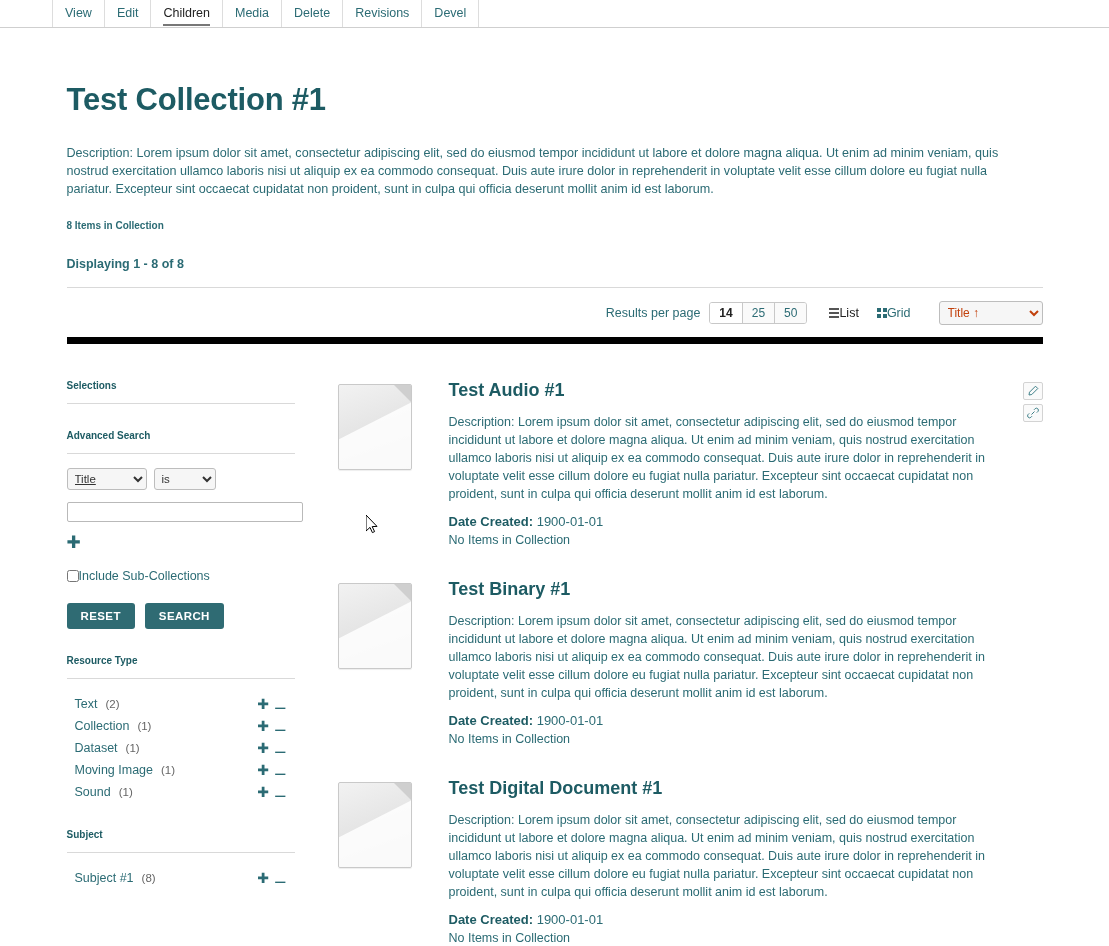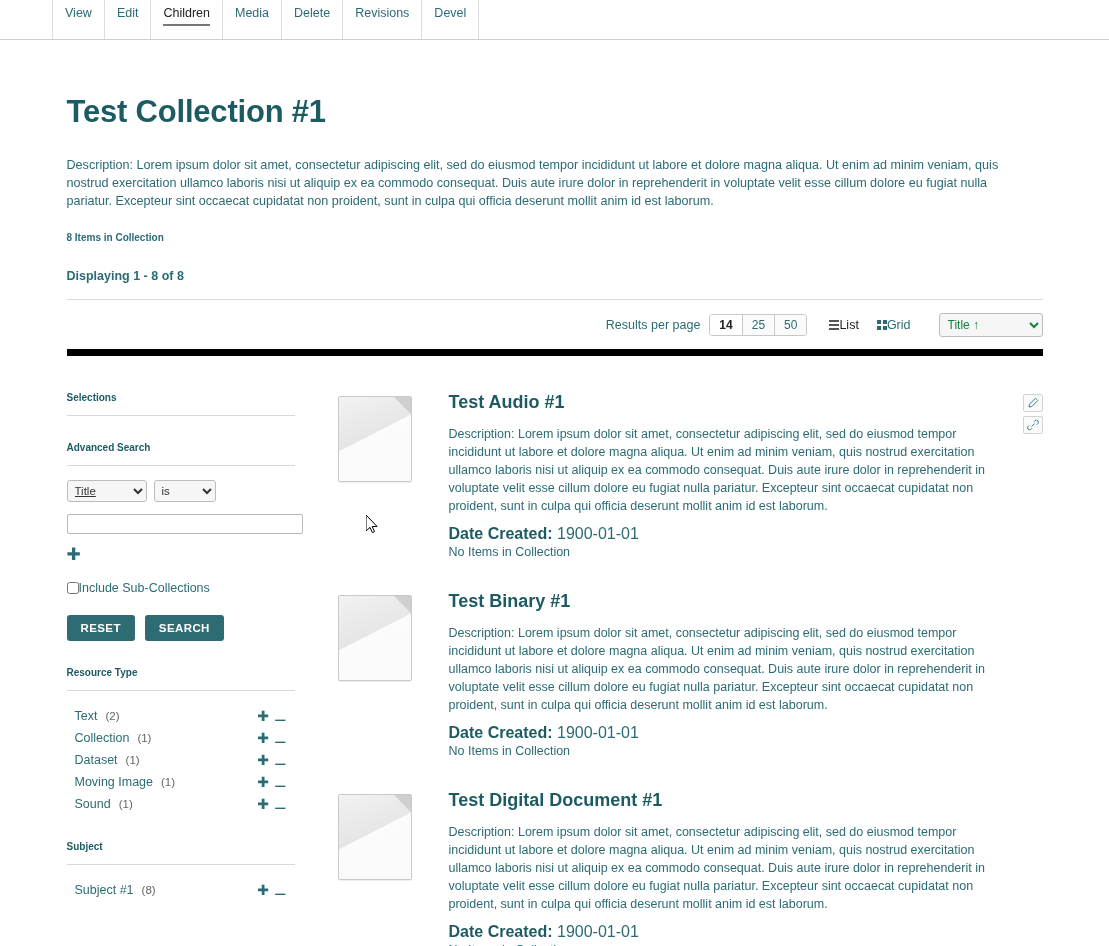--- a/index.html
+++ b/index.html
@@ -22,21 +22,21 @@
     margin: 0 auto;
     padding-top: 14px;
   }
 
   
   .tabs {
     display: flex;
     align-items: stretch;
     border-bottom: 1px solid #cfcfcf;
     padding-left: 52px;
-    height: 40px;
+    height: 28px;
   }
   .tab {
     padding: 0 12px;
     line-height: 26px;
     font-size: 12.5px;
     color: #2b6b74;
     cursor: pointer;
     border-right: 1px solid #dddddd;
     text-decoration: none;
     white-space: nowrap;
@@ -154,21 +154,21 @@
     width: 4px; height: 4px; background: #2b6b74;
     box-shadow: 6px 0 0 #2b6b74, 0 6px 0 #2b6b74, 6px 6px 0 #2b6b74;
   }
   .sort-select {
     margin-left: 28px;
     font-size: 12px;
     padding: 3px 4px;
     border: 1px solid #bdbdbd;
     border-radius: 3px;
     background: #f6f6f6;
-    color: #15803d;
+    color: #c2410c;
     width: 104px;
     font-family: "Liberation Sans", sans-serif;
   }
 
   
   .cols {
     display: flex;
     margin-top: 36px;
   }
   .sidebar {
@@ -325,21 +325,21 @@
     margin: 0 0 12px 0;
     cursor: pointer;
   }
   .res-desc {
     font-size: 12.5px;
     line-height: 18px;
     color: #2b6b74;
     margin: 0 0 10px 0;
   }
   .res-meta {
-    font-size: 16px;
+    font-size: 13px;
     color: #2b6b74;
     line-height: 18px;
   }
   .res-meta b { color: #1d5b63; }
   .res-sub {
     font-size: 12.5px;
     color: #2b6b74;
     line-height: 18px;
   }
   .res-actions {

